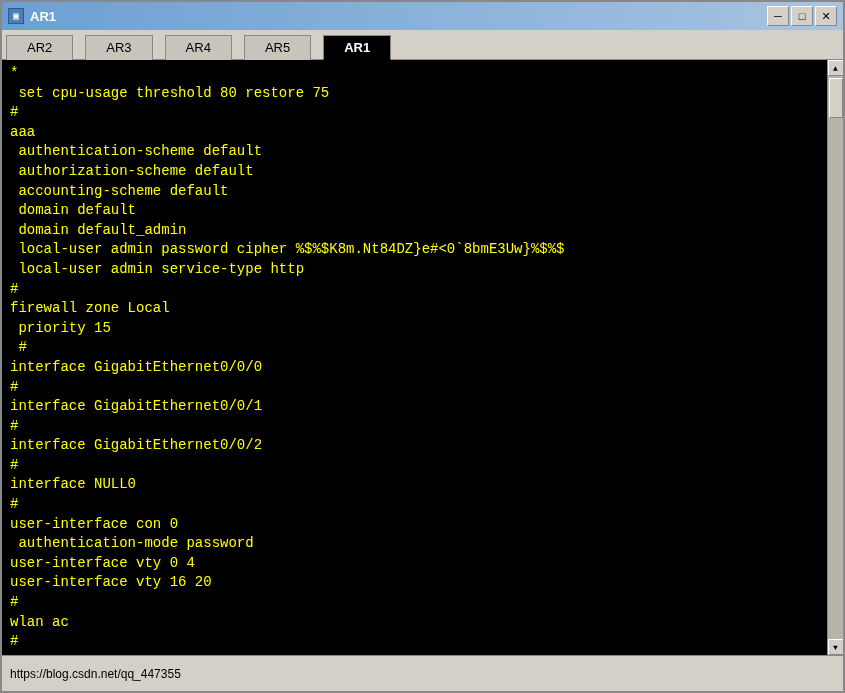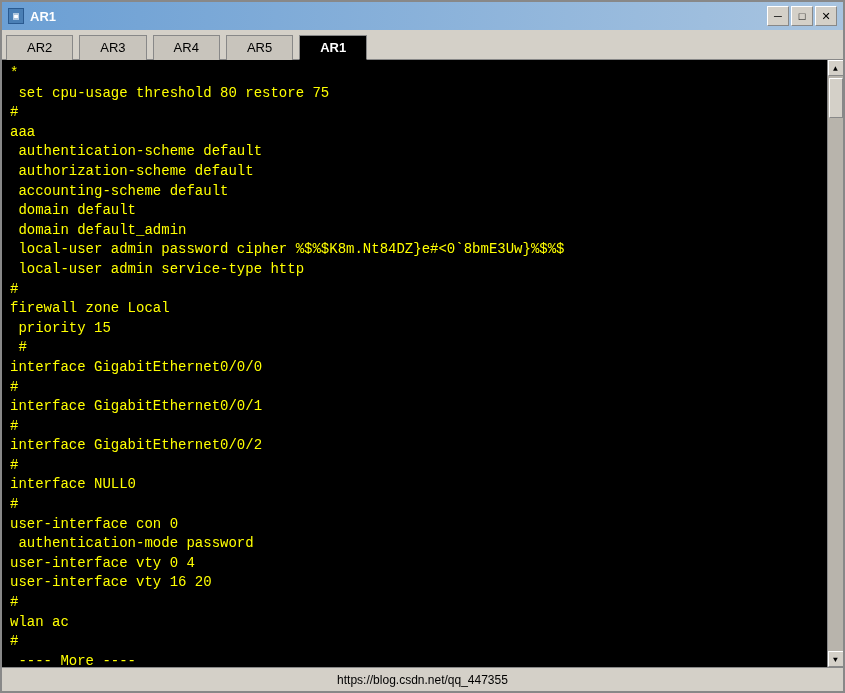--- a/index.html
+++ b/index.html
@@ -74,21 +74,21 @@
       justify-content: center;
       font-size: 11px;
       color: #000;
       font-family: Arial, sans-serif;
     }
 
     .tab-bar {
       display: flex;
       background: #d4d0c8;
       padding: 4px 4px 0 4px;
-      gap: 6px;
+      gap: 12px;
       flex-shrink: 0;
     }
 
     .tab {
       padding: 4px 20px;
       background: #c8c4bc;
       border: 1px solid #888;
       border-bottom: none;
       cursor: pointer;
       font-family: Arial, sans-serif;
@@ -163,26 +163,26 @@
       background: #d4d0c8;
       border: 1px solid #888;
       border-top-color: #fff;
       border-left-color: #fff;
       position: absolute;
       top: 2px;
       left: 1px;
     }
 
     .status-bar {
-      height: 24px;
+      height: 36px;
       background: #d4d0c8;
       border-top: 1px solid #888;
       display: flex;
       align-items: center;
-      justify-content: center;
+      justify-content: flex-start;
       padding: 0 8px;
       flex-shrink: 0;
     }
 
     .status-text {
       font-family: Arial, sans-serif;
       font-size: 12px;
       color: #000;
     }
   </style>

